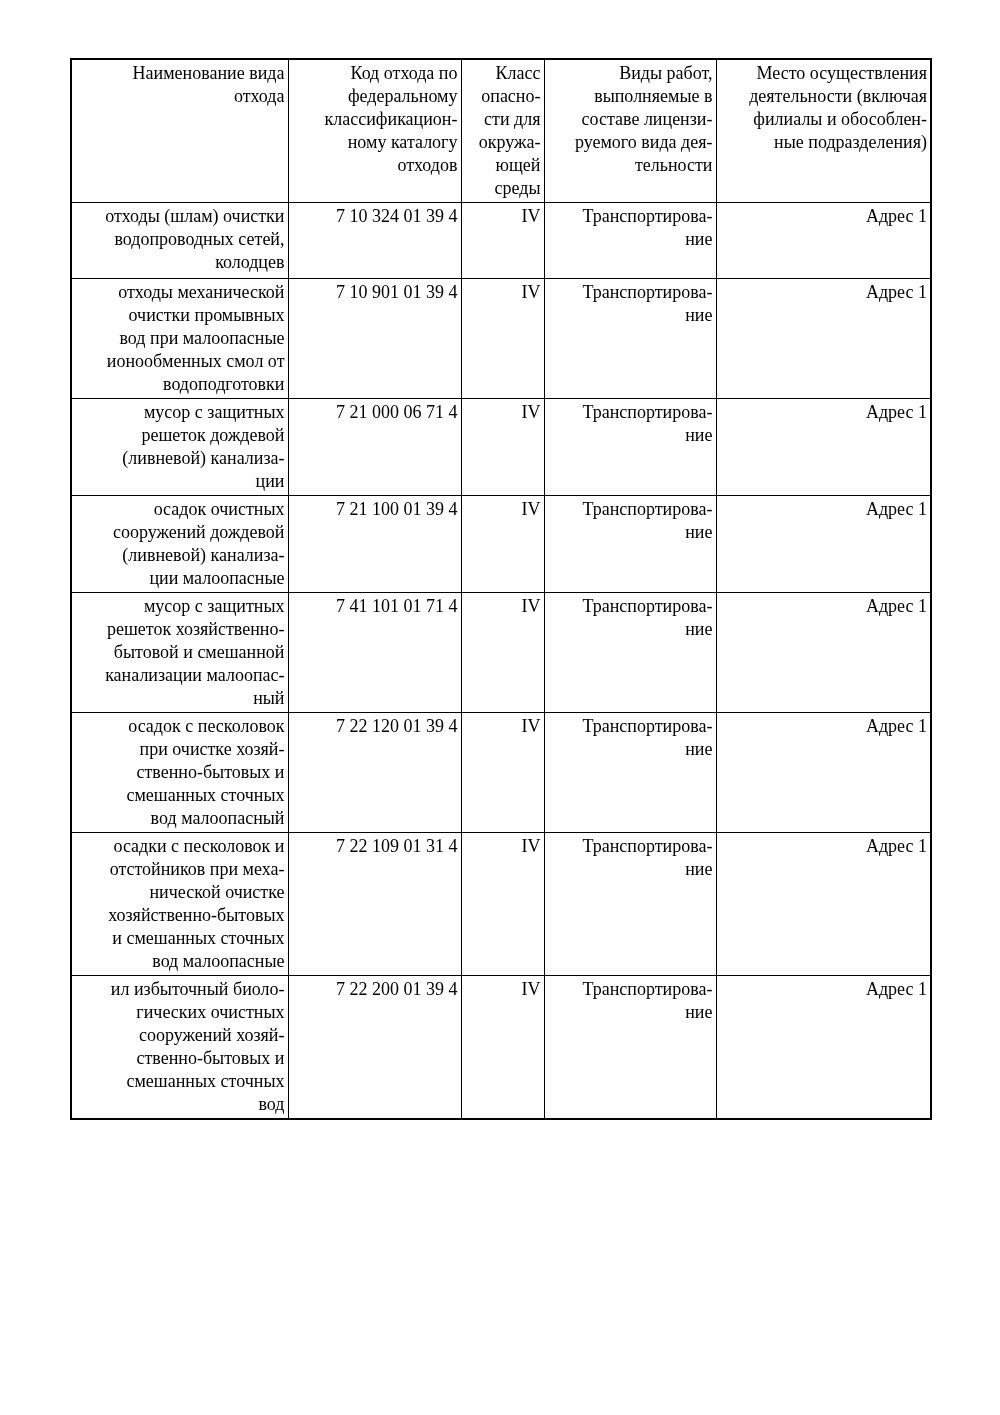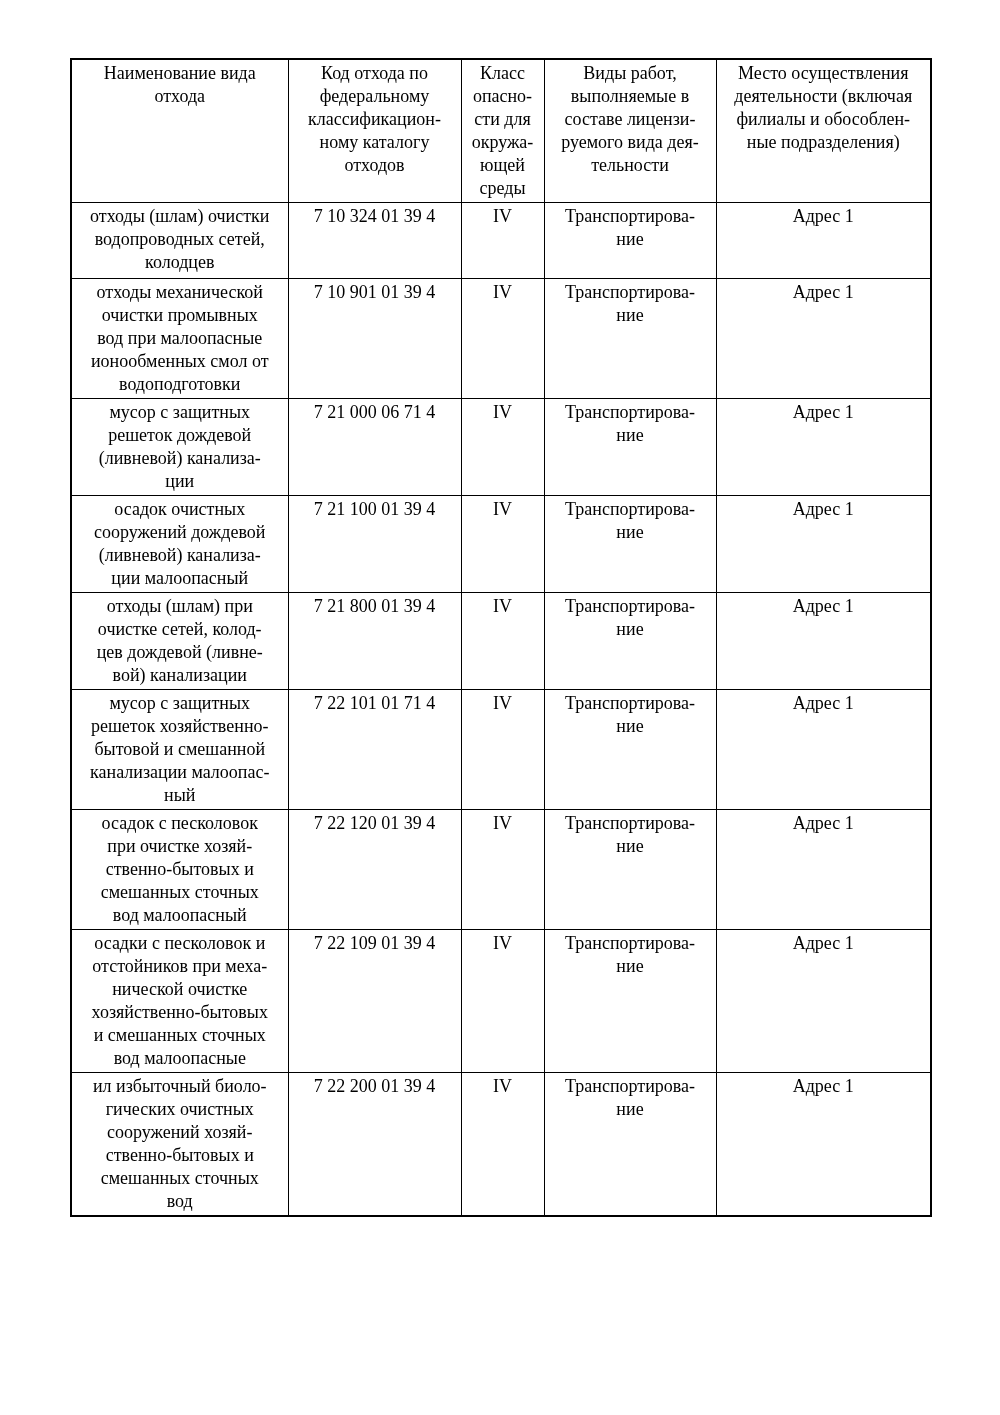--- a/index.html
+++ b/index.html
@@ -25,21 +25,21 @@
     table-layout: fixed;
   }
   table.waste-table, table.waste-table td, table.waste-table th {
     border: 1px solid #000000;
   }
   table.waste-table {
     border: 2px solid #000000;
   }
   td, th {
     vertical-align: top;
-    text-align: center;
+    text-align: right;
     font-weight: normal;
     font-size: 18px;
     line-height: 23px;
     padding: 2px 3px 2px 3px;
     white-space: pre-line;
     overflow: hidden;
   }
   col.c1 { width: 217px; }
   col.c2 { width: 173px; }
   col.c3 { width: 83px;  }
@@ -113,45 +113,34 @@
       <td>7 21 000 06 71 4</td>
       <td>IV</td>
       <td>Транспортирова-
 ние</td>
       <td>Адрес 1</td>
     </tr>
     <tr style="height:96px;">
       <td>осадок очистных
 сооружений дождевой
 (ливневой) канализа-
-ции малоопасный</td>
+ции малоопасные</td>
       <td>7 21 100 01 39 4</td>
-      <td>IV</td>
-      <td>Транспортирова-
-ние</td>
-      <td>Адрес 1</td>
-    </tr>
-    <tr style="height:97px;">
-      <td>отходы (шлам) при
-очистке сетей, колод-
-цев дождевой (ливне-
-вой) канализации</td>
-      <td>7 21 800 01 39 4</td>
       <td>IV</td>
       <td>Транспортирова-
 ние</td>
       <td>Адрес 1</td>
     </tr>
     <tr style="height:115px;">
       <td>мусор с защитных
 решеток хозяйственно-
 бытовой и смешанной
 канализации малоопас-
 ный</td>
-      <td>7 22 101 01 71 4</td>
+      <td>7 41 101 01 71 4</td>
       <td>IV</td>
       <td>Транспортирова-
 ние</td>
       <td>Адрес 1</td>
     </tr>
     <tr style="height:119px;">
       <td>осадок с песколовок
 при очистке хозяй-
 ственно-бытовых и
 смешанных сточных
@@ -162,21 +151,21 @@
 ние</td>
       <td>Адрес 1</td>
     </tr>
     <tr style="height:138px;">
       <td>осадки с песколовок и
 отстойников при меха-
 нической очистке
 хозяйственно-бытовых
 и смешанных сточных
 вод малоопасные</td>
-      <td>7 22 109 01 39 4</td>
+      <td>7 22 109 01 31 4</td>
       <td>IV</td>
       <td>Транспортирова-
 ние</td>
       <td>Адрес 1</td>
     </tr>
     <tr style="height:133px;">
       <td>ил избыточный биоло-
 гических очистных
 сооружений хозяй-
 ственно-бытовых и

